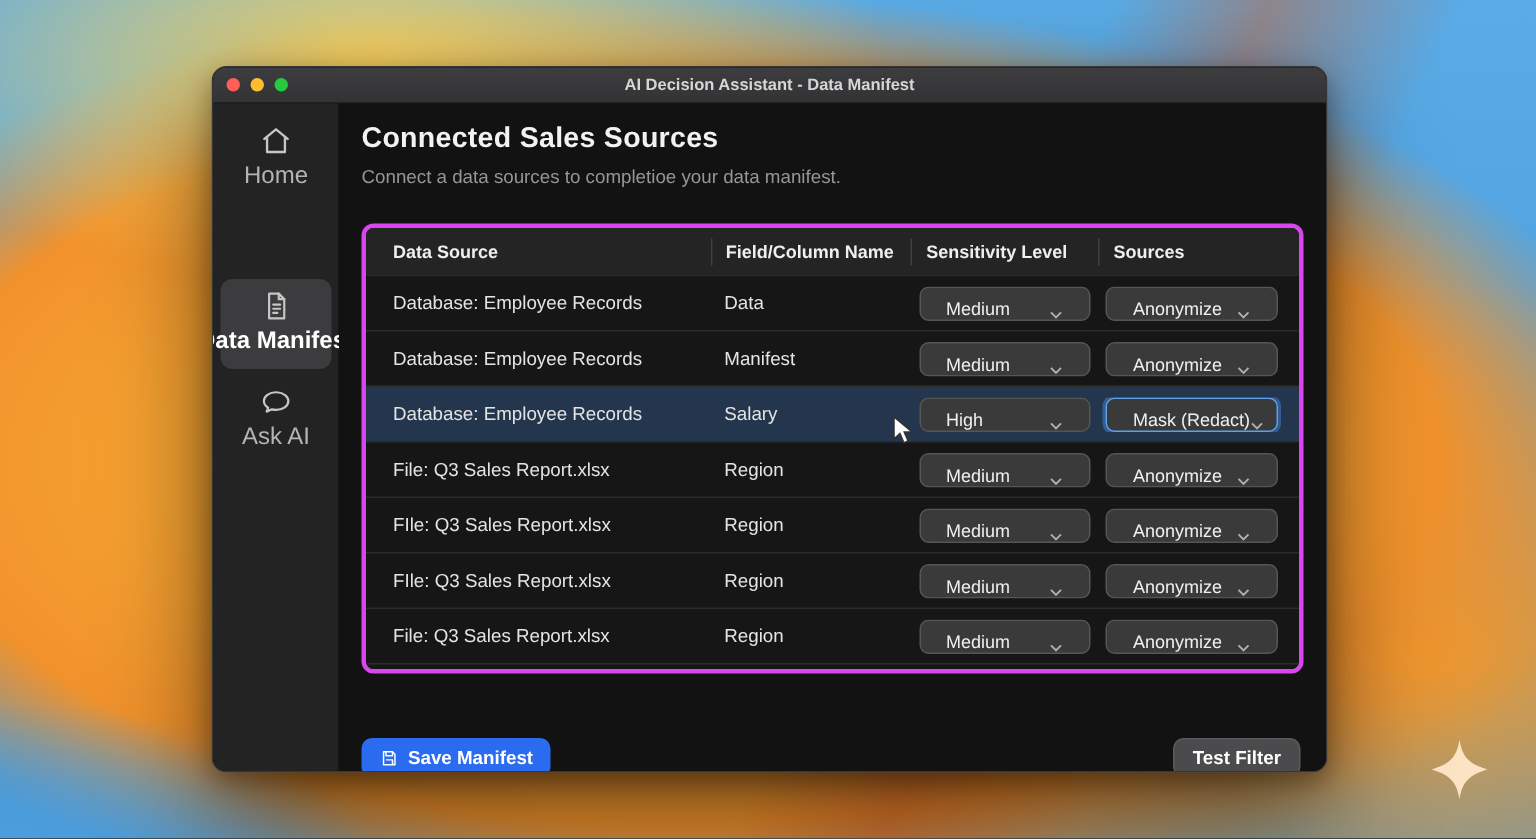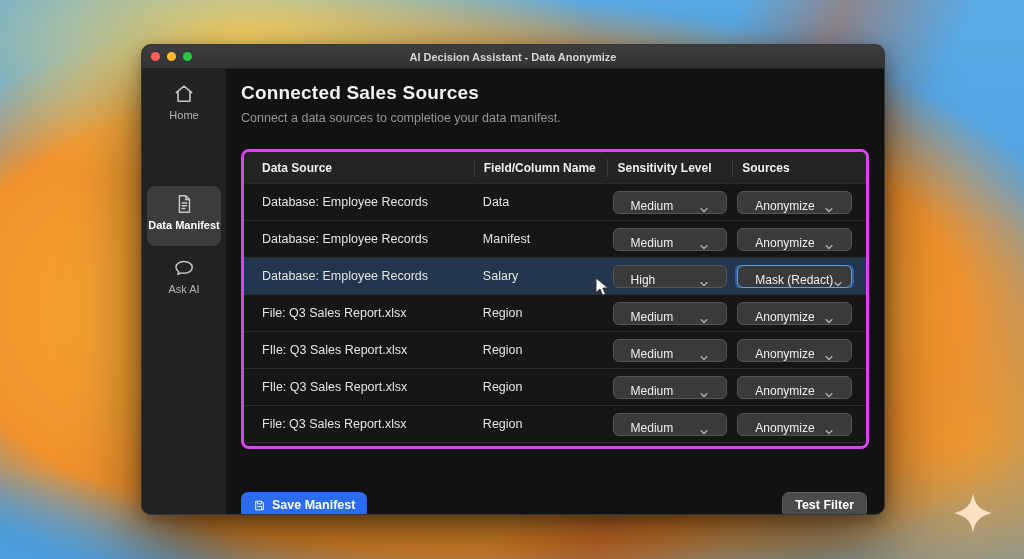--- a/index.html
+++ b/index.html
@@ -19,21 +19,21 @@
     display:flex;flex-direction:column;}
   .titlebar{height:24px;flex:0 0 24px;background:linear-gradient(180deg,#3d3d3f,#333335);
     display:flex;align-items:center;position:relative;border-bottom:1px solid #202020;}
   .lights{display:flex;gap:7px;margin-left:9px;}
   .light{width:9px;height:9px;border-radius:50%;}
   .win-title{position:absolute;left:0;right:0;text-align:center;font-size:11px;font-weight:bold;color:#d6d6d6;}
   .body{flex:1;display:flex;min-height:0;}
   
   .sidebar{width:84px;flex:0 0 84px;background:#232324;position:relative;border-right:1px solid #1a1a1a;}
   .side-item{position:absolute;left:0;width:84px;display:flex;flex-direction:column;align-items:center;gap:4px;cursor:default;}
-  .side-item .lbl{font-size:11px;color:#b4b4b4;white-space:nowrap;}
+  .side-item .lbl{font-size:16px;color:#b4b4b4;white-space:nowrap;}
   .side-item svg{stroke:#c6c6c6;}
   .side-sel{position:absolute;left:5px;width:74px;top:117px;height:60px;background:#3c3c3e;border-radius:8px;}
   .side-item.sel .lbl{color:#fff;font-weight:bold;}
   
   .content{flex:1;position:relative;background:#121212;}
   .h1{position:absolute;left:15px;top:13px;font-size:19px;font-weight:bold;color:#f2f2f2;letter-spacing:.2px;}
   .sub{position:absolute;left:15px;top:42px;font-size:12.5px;color:#969696;}
   
   .table{position:absolute;left:15px;top:80px;width:628px;height:300px;background:#181818;
     border:3px solid #d946ef;border-radius:8px;overflow:hidden;}
@@ -75,21 +75,21 @@
   </svg>
 
   <div class="window">
 
     <div class="titlebar">
       <div class="lights">
         <div class="light" style="background:#ff5f57"></div>
         <div class="light" style="background:#febc2e"></div>
         <div class="light" style="background:#28c840"></div>
       </div>
-      <div class="win-title">AI Decision Assistant - Data Anonymize</div>
+      <div class="win-title">AI Decision Assistant - Data Manifest</div>
     </div>
 
     <div class="body">
 
       <nav class="sidebar">
         <div class="side-sel"></div>
 
         <div class="side-item" style="top:14px">
           <svg width="22" height="22" viewBox="0 0 24 24" fill="none" stroke-width="1.7">
             <path d="M3.5 10.5 12 3.5l8.5 7M5.5 9.2V20h13V9.2" stroke-linecap="round" stroke-linejoin="round"></path>

